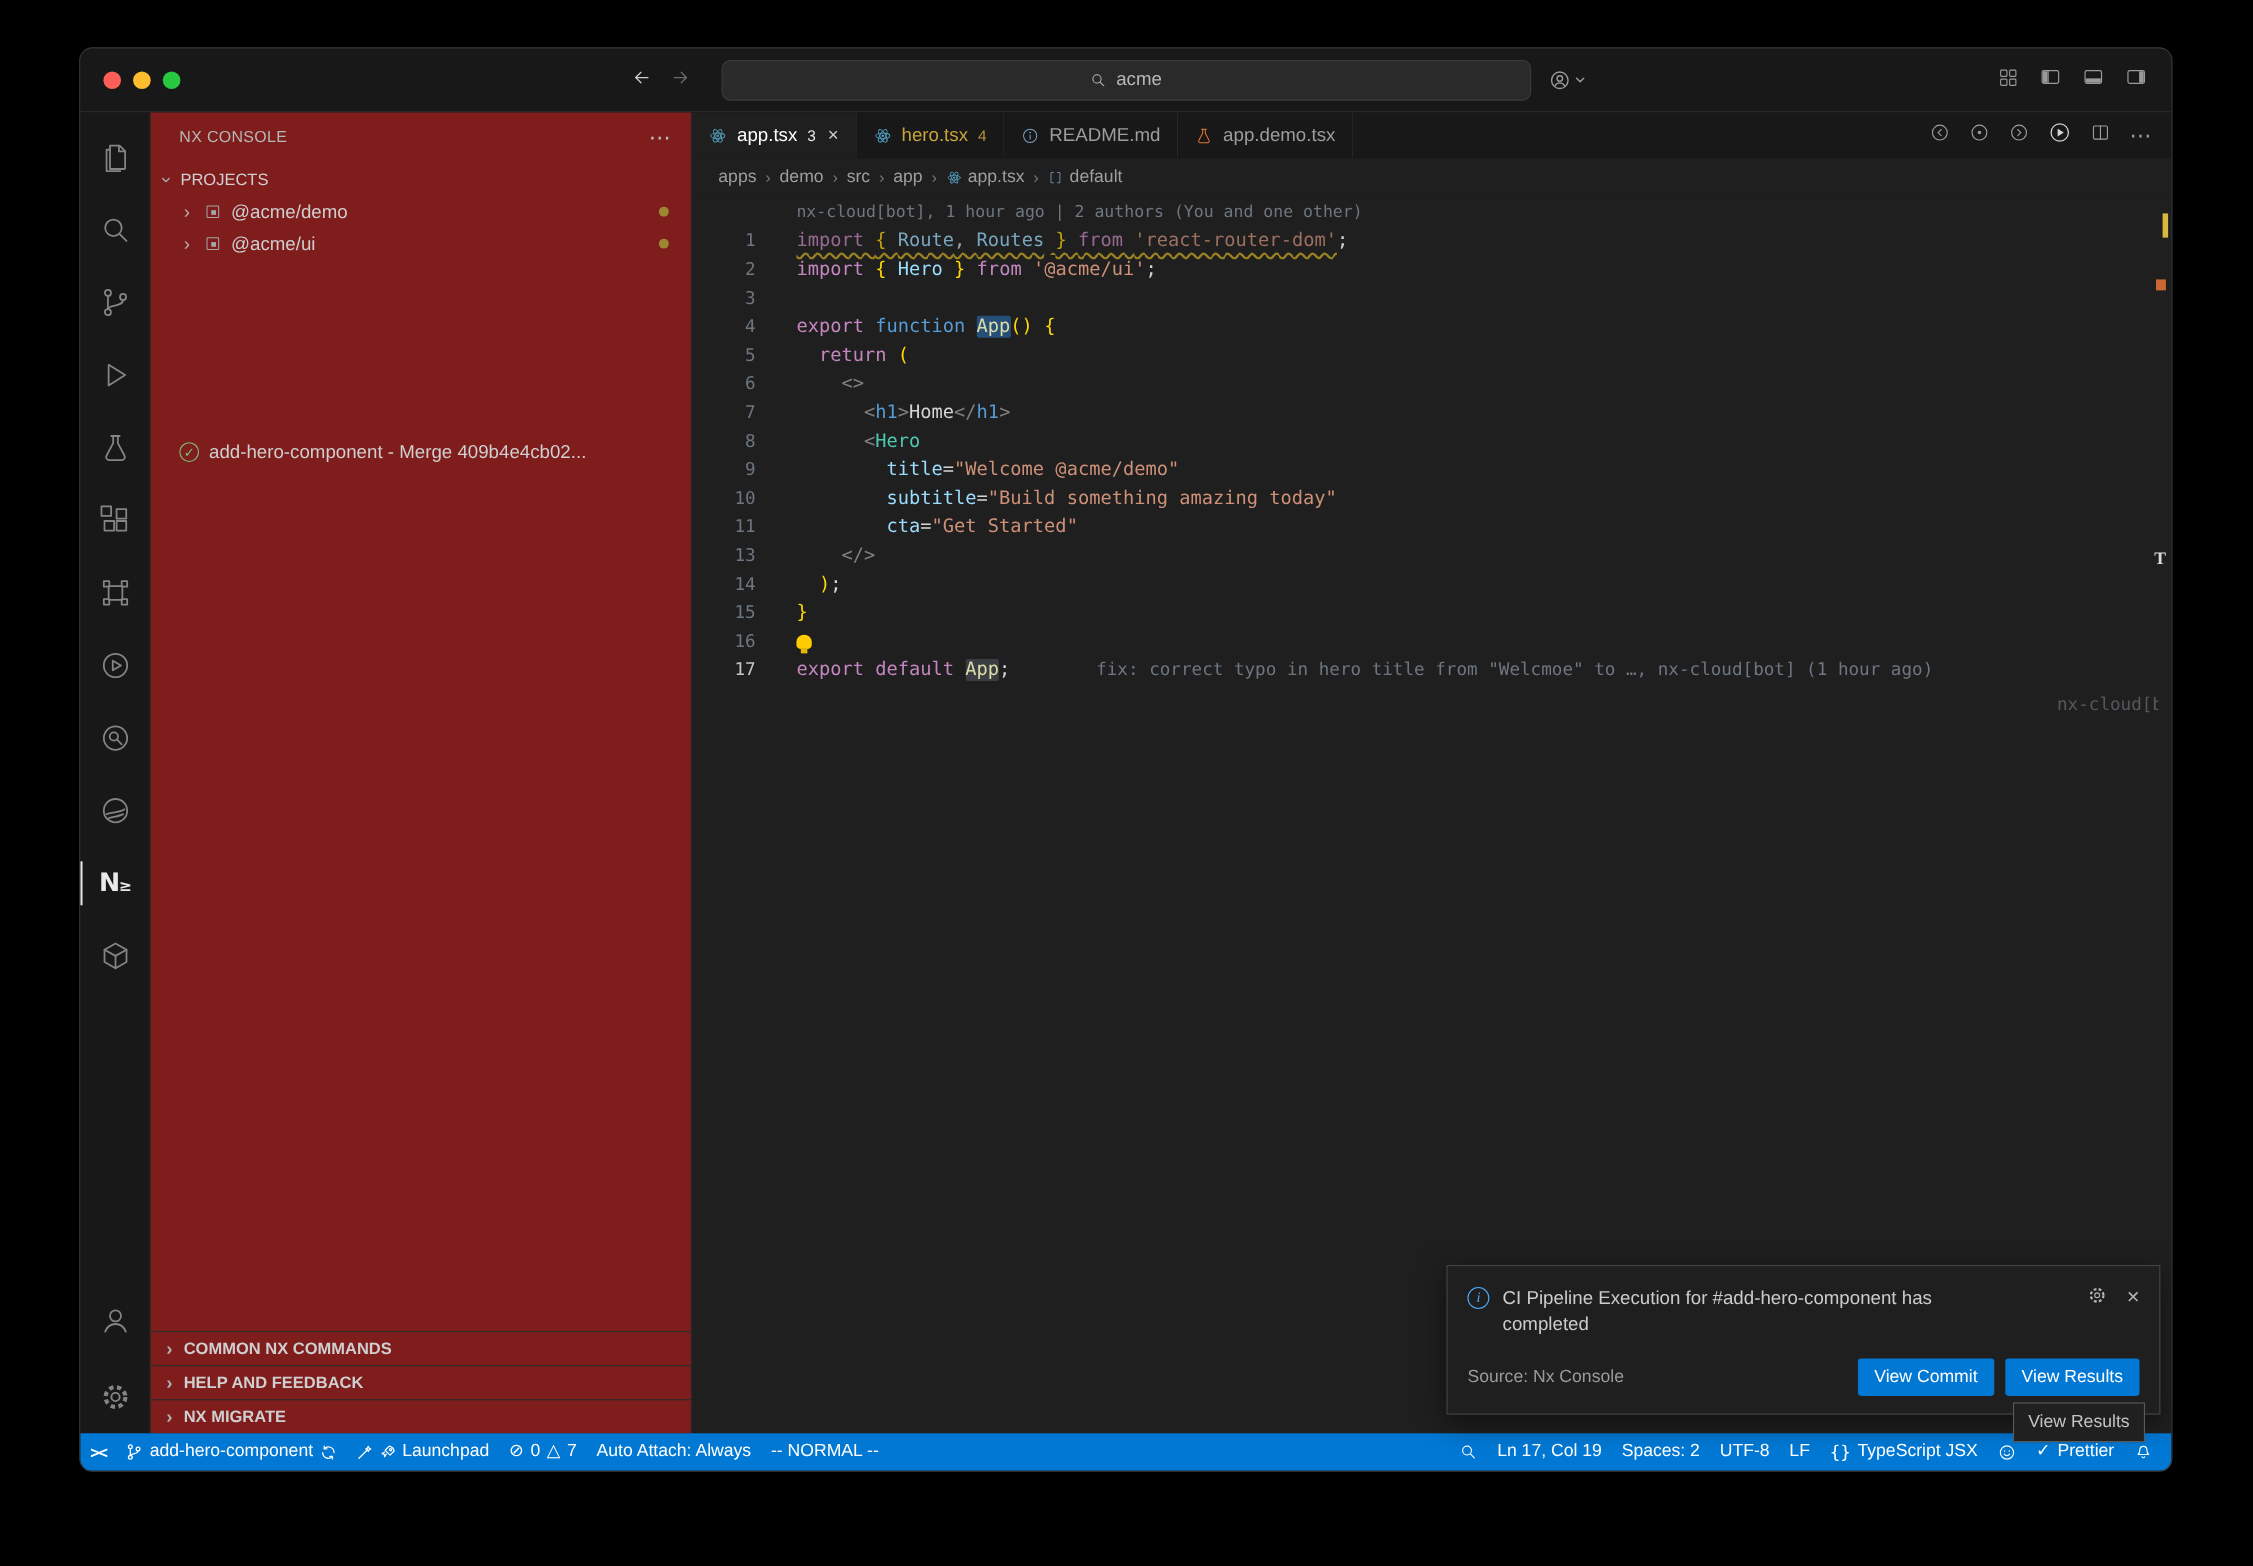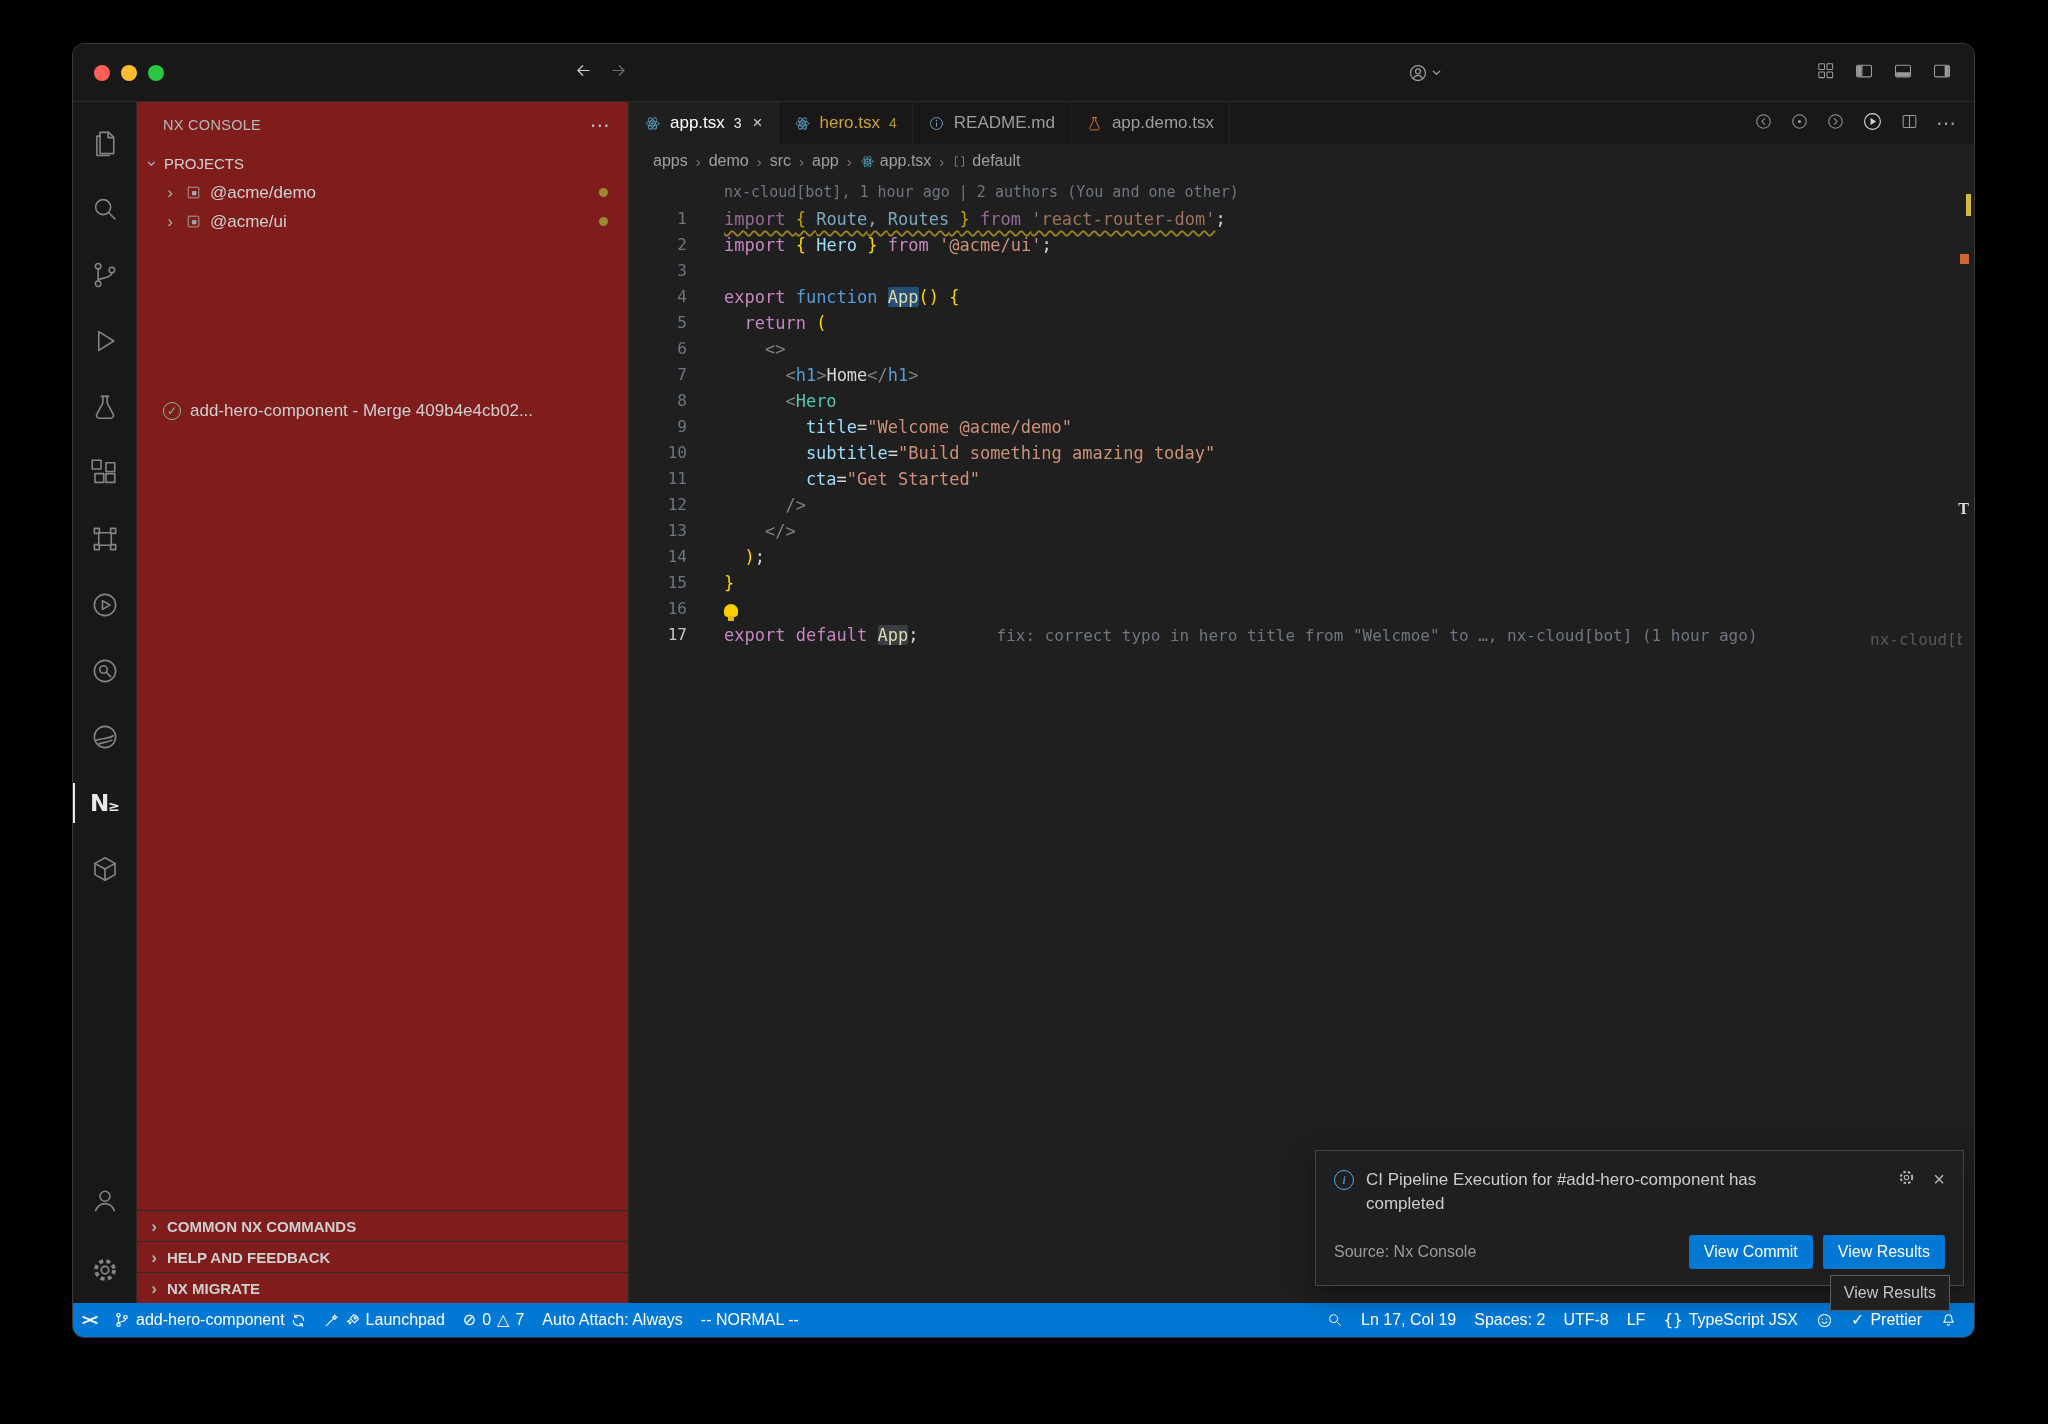--- a/index.html
+++ b/index.html
@@ -145,20 +145,29 @@
             <path d="M11 6l-6 6 6 6"></path>
           </svg>
       </span>
       <span style="color:#6b6b6b">
         <svg width="19" height="19" viewBox="0 0 24 24" class="ic">
             <path d="M5 12h14"></path>
             <path d="M13 6l6 6-6 6"></path>
           </svg>
       </span>
     </div>
+    <div class="search-box">
+      <span style="display:flex">
+        <svg width="15" height="15" viewBox="0 0 24 24" class="ic">
+            <circle cx="10" cy="10" r="6"></circle>
+            <path d="M14.5 14.5L20 20"></path>
+          </svg>
+      </span>
+      <span>acme</span>
+    </div>
     <div class="profile-chip">
       <svg width="20" height="20" viewBox="0 0 24 24" class="ic">
           <circle cx="12" cy="12" r="9"></circle>
           <circle cx="12" cy="10" r="3"></circle>
           <path d="M6.5 18.5c1.3-2.6 3.2-3.7 5.5-3.7s4.2 1.1 5.5 3.7"></path>
         </svg>
       <svg width="11" height="11" viewBox="0 0 12 12" class="ic">
           <path d="M2.5 4.5L6 8l3.5-3.5"></path>
         </svg>
     </div>
@@ -469,21 +478,20 @@
             <div class="code-line"><span class="gutter">2</span><span class="content"><span class="tk-kw">import </span><span class="tk-brace">{ </span><span class="tk-var">Hero</span><span class="tk-pun"> </span><span class="tk-brace">} </span><span class="tk-kw">from </span><span class="tk-str">'@acme/ui'</span><span class="tk-pun">;</span></span></div>
             <div class="code-line"><span class="gutter">3</span><span class="content"></span></div>
             <div class="code-line"><span class="gutter">4</span><span class="content"><span class="tk-kw">export </span><span class="tk-kw2">function </span><span class="tk-fn tk-hlb">App</span><span class="tk-brace">()</span><span class="tk-pun"> </span><span class="tk-brace">{</span></span></div>
             <div class="code-line"><span class="gutter">5</span><span class="content"><span class="tk-pun">  </span><span class="tk-kw">return </span><span class="tk-brace">(</span></span></div>
             <div class="code-line"><span class="gutter">6</span><span class="content"><span class="tk-ang">    &lt;&gt;</span></span></div>
             <div class="code-line"><span class="gutter">7</span><span class="content"><span class="tk-ang">      &lt;</span><span class="tk-tag">h1</span><span class="tk-ang">&gt;</span><span class="tk-txt">Home</span><span class="tk-ang">&lt;/</span><span class="tk-tag">h1</span><span class="tk-ang">&gt;</span></span></div>
             <div class="code-line"><span class="gutter">8</span><span class="content"><span class="tk-ang">      &lt;</span><span class="tk-comp">Hero</span></span></div>
             <div class="code-line"><span class="gutter">9</span><span class="content"><span class="tk-var">        title</span><span class="tk-pun">=</span><span class="tk-str">"Welcome @acme/demo"</span></span></div>
             <div class="code-line"><span class="gutter">10</span><span class="content"><span class="tk-var">        subtitle</span><span class="tk-pun">=</span><span class="tk-str">"Build something amazing today"</span></span></div>
             <div class="code-line"><span class="gutter">11</span><span class="content"><span class="tk-var">        cta</span><span class="tk-pun">=</span><span class="tk-str">"Get Started"</span></span></div>
-            <div class="code-line"><span class="gutter">12</span><span class="content"><span class="tk-ang">      /&gt;</span></span></div>
             <div class="code-line"><span class="gutter">13</span><span class="content"><span class="tk-ang">    &lt;/&gt;</span></span></div>
             <div class="code-line"><span class="gutter">14</span><span class="content"><span class="tk-pun">  </span><span class="tk-brace">)</span><span class="tk-pun">;</span></span></div>
             <div class="code-line"><span class="gutter">15</span><span class="content"><span class="tk-brace">}</span></span></div>
             <div class="code-line"><span class="gutter">16</span><span class="content"><span class="bulb"></span></span></div>
             <div class="code-line active"><span class="gutter">17</span><span class="content"><span class="tk-kw">export </span><span class="tk-kw">default </span><span class="tk-fn tk-hlg">App</span><span class="tk-pun">;</span><span class="inline-blame">fix: correct typo in hero title from "Welcmoe" to …, nx-cloud[bot] (1 hour ago)</span></span></div>
           </div>
         <div class="ruler-blame">nx-cloud[b</div>
         <div class="mark-y"></div>
         <div class="mark-o"></div>
         <div class="mark-t">T</div>

